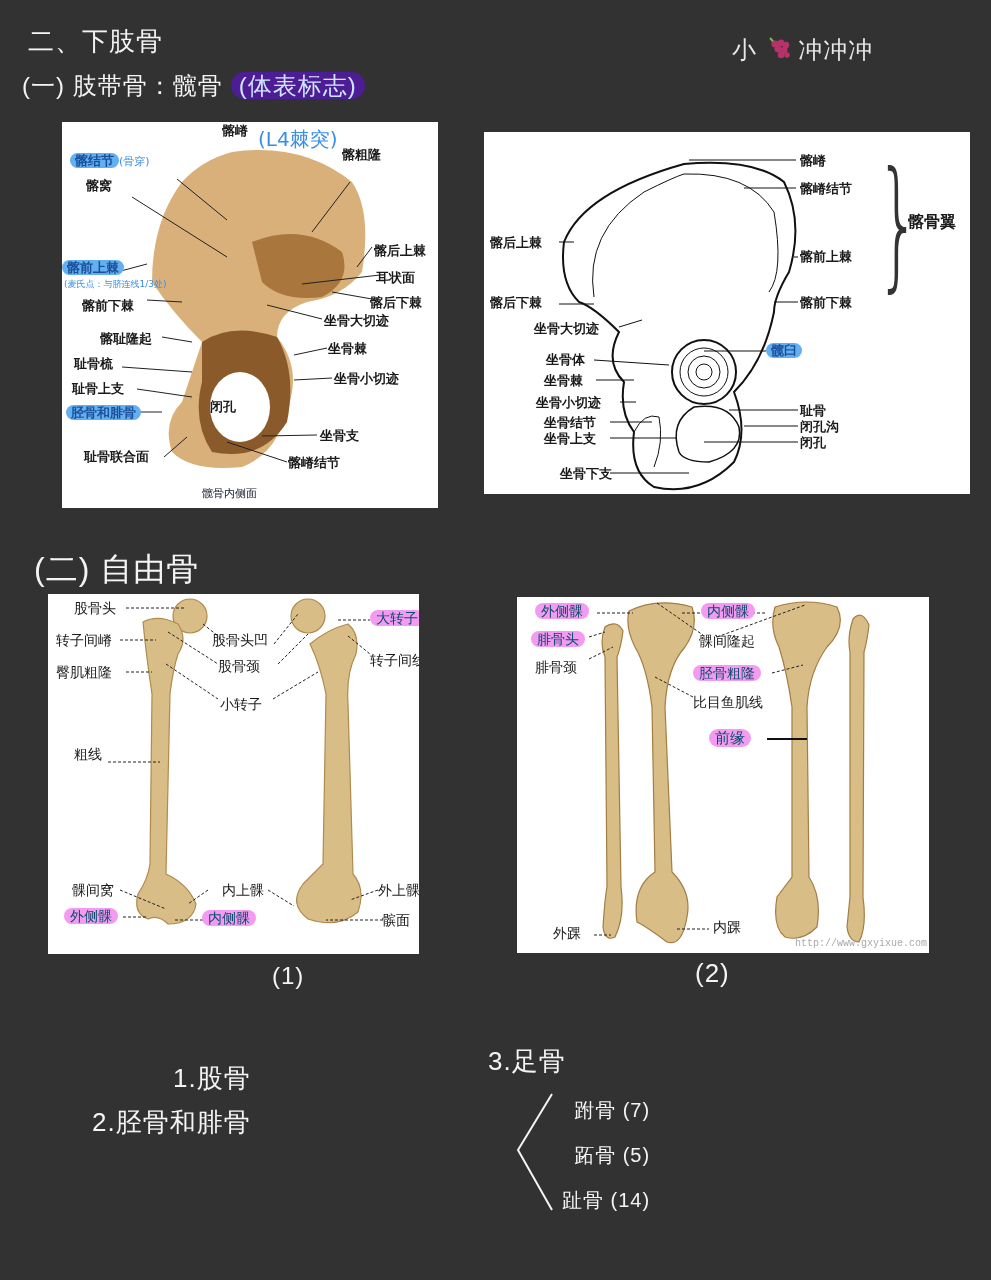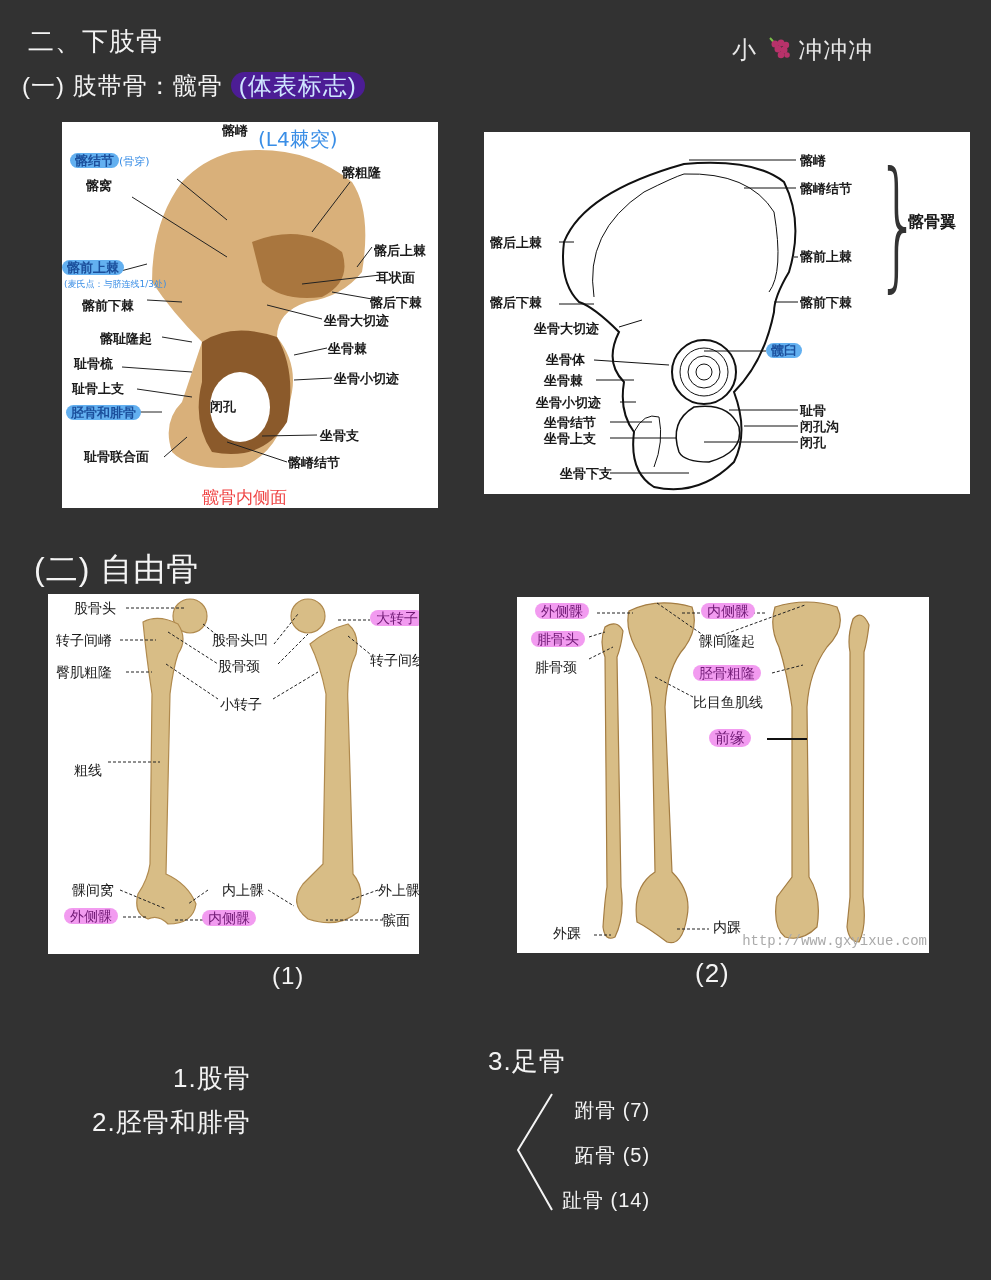--- a/index.html
+++ b/index.html
@@ -17,32 +17,32 @@
   .panel { position:absolute; background:#fff; overflow:hidden; }
   .p1 { left:62px; top:122px; width:376px; height:386px; }
   .p2 { left:484px; top:132px; width:486px; height:362px; }
   .p3 { left:48px; top:594px; width:371px; height:360px; }
   .p4 { left:517px; top:597px; width:412px; height:356px; }
 
   .lbl { position:absolute; font-family:"DejaVu Serif", serif; font-size:13px; color:#1a1a1a; white-space:nowrap; font-weight:bold; }
   .lbl.plain { font-weight:normal; font-size:14px; }
   .hl-blue { background:#63b0f0; color:#1b4f9c; border-radius:9px; padding:0 5px; }
   .note-blue { color:#3a8ee6; font-family:"DejaVu Sans", sans-serif; font-weight:normal; }
-  .hl-pink { background:#f29bf0; color:#701a75; border-radius:9px; padding:0 6px; font-weight:normal; }
-  .cap { position:absolute; font-family:"DejaVu Serif", serif; font-size:17px; color:#ef4444; white-space:nowrap;text-align:right; }
+  .hl-pink { background:#f29bf0; color:#0c4a6e; border-radius:9px; padding:0 6px; font-weight:normal; }
+  .cap { position:absolute; font-family:"DejaVu Serif", serif; font-size:11px; color:#0f172a; white-space:nowrap;text-align:right; }
   .brace { position:absolute; font-size:64px; color:#333; font-family:"DejaVu Sans", sans-serif; font-weight:100; }
   svg.fill { position:absolute; left:0; top:0; }
 
   .sec2 { left:34px; top:548px; font-size:32px; }
   .fig1 { left:272px; top:962px; font-size:24px; }
   .fig2 { left:695px; top:958px; font-size:26px; }
   .list1 { left:92px; top:1056px; font-size:26px; line-height:44px; }
   .foot { left:488px; top:1044px; font-size:26px; }
   .foot-items { left:562px; top:1088px; font-size:20px; line-height:45px; }
-  .watermark { position:absolute; right:2px; bottom:4px; font-family:"Liberation Mono", monospace; font-size:14px; color:#aaa; }
+  .watermark { position:absolute; right:2px; bottom:4px; font-family:"Liberation Mono", monospace; font-size:10px; color:#aaa; }
 </style>
 </head>
 <body>
 
 <div class="hand h-title">二、下肢骨</div>
 <div class="hand h-sub">
   <span>(一) 肢带骨：髋骨</span><span class="hl-blue-dark">(体表标志)</span>
 </div>
 <div class="hand brand">
   <span>小</span>
@@ -85,21 +85,21 @@
       <line x1="72" y1="290" x2="100" y2="290"></line>
       <line x1="255" y1="313" x2="200" y2="314"></line>
       <line x1="102" y1="335" x2="125" y2="315"></line>
       <line x1="225" y1="340" x2="165" y2="320"></line>
     </g>
   </svg>
   <div class="lbl" style="left:160px;top:0px;">髂嵴</div>
   <div class="lbl note-blue" style="left:196px;top:4px;font-size:20px;">(L4棘突)</div>
   <div class="lbl" style="left:8px;top:30px;"><span class="hl-blue">髂结节</span><span class="note-blue" style="font-size:11px;">(骨穿)</span></div>
   <div class="lbl" style="left:24px;top:55px;">髂窝</div>
-  <div class="lbl" style="left:280px;top:42px;">髂粗隆</div>
+  <div class="lbl" style="left:280px;top:24px;">髂粗隆</div>
   <div class="lbl" style="left:312px;top:120px;">髂后上棘</div>
   <div class="lbl" style="left:314px;top:147px;">耳状面</div>
   <div class="lbl" style="left:0px;top:137px;"><span class="hl-blue">髂前上棘</span></div>
   <div class="lbl note-blue" style="left:2px;top:156px;font-size:9px;">(麦氏点：与脐连线1/3处)</div>
   <div class="lbl" style="left:308px;top:172px;">髂后下棘</div>
   <div class="lbl" style="left:20px;top:175px;">髂前下棘</div>
   <div class="lbl" style="left:262px;top:190px;">坐骨大切迹</div>
   <div class="lbl" style="left:38px;top:208px;">髂耻隆起</div>
   <div class="lbl" style="left:266px;top:218px;">坐骨棘</div>
   <div class="lbl" style="left:12px;top:233px;">耻骨梳</div>
@@ -200,21 +200,21 @@
     </g>
   </svg>
   <div class="lbl plain" style="left:26px;top:6px;">股骨头</div>
   <div class="lbl plain" style="left:8px;top:38px;">转子间嵴</div>
   <div class="lbl plain" style="left:164px;top:38px;">股骨头凹</div>
   <div class="lbl plain" style="left:322px;top:16px;"><span class="hl-pink">大转子</span></div>
   <div class="lbl plain" style="left:170px;top:64px;">股骨颈</div>
   <div class="lbl plain" style="left:322px;top:58px;">转子间线</div>
   <div class="lbl plain" style="left:8px;top:70px;">臀肌粗隆</div>
   <div class="lbl plain" style="left:172px;top:102px;">小转子</div>
-  <div class="lbl plain" style="left:26px;top:168px;font-family:Liberation Serif, serif;">粗线</div>
+  <div class="lbl plain" style="left:26px;top:152px;font-family:Liberation Serif, serif;">粗线</div>
   <div class="lbl plain" style="left:24px;top:288px;">髁间窝</div>
   <div class="lbl plain" style="left:174px;top:288px;">内上髁</div>
   <div class="lbl plain" style="left:330px;top:288px;">外上髁</div>
   <div class="lbl plain" style="left:16px;top:314px;"><span class="hl-pink">外侧髁</span></div>
   <div class="lbl plain" style="left:154px;top:316px;"><span class="hl-pink">内侧髁</span></div>
   <div class="lbl plain" style="left:334px;top:318px;">髌面</div>
 </div>
 <div class="hand fig1">(1)</div>
 
 <div class="panel p4">

